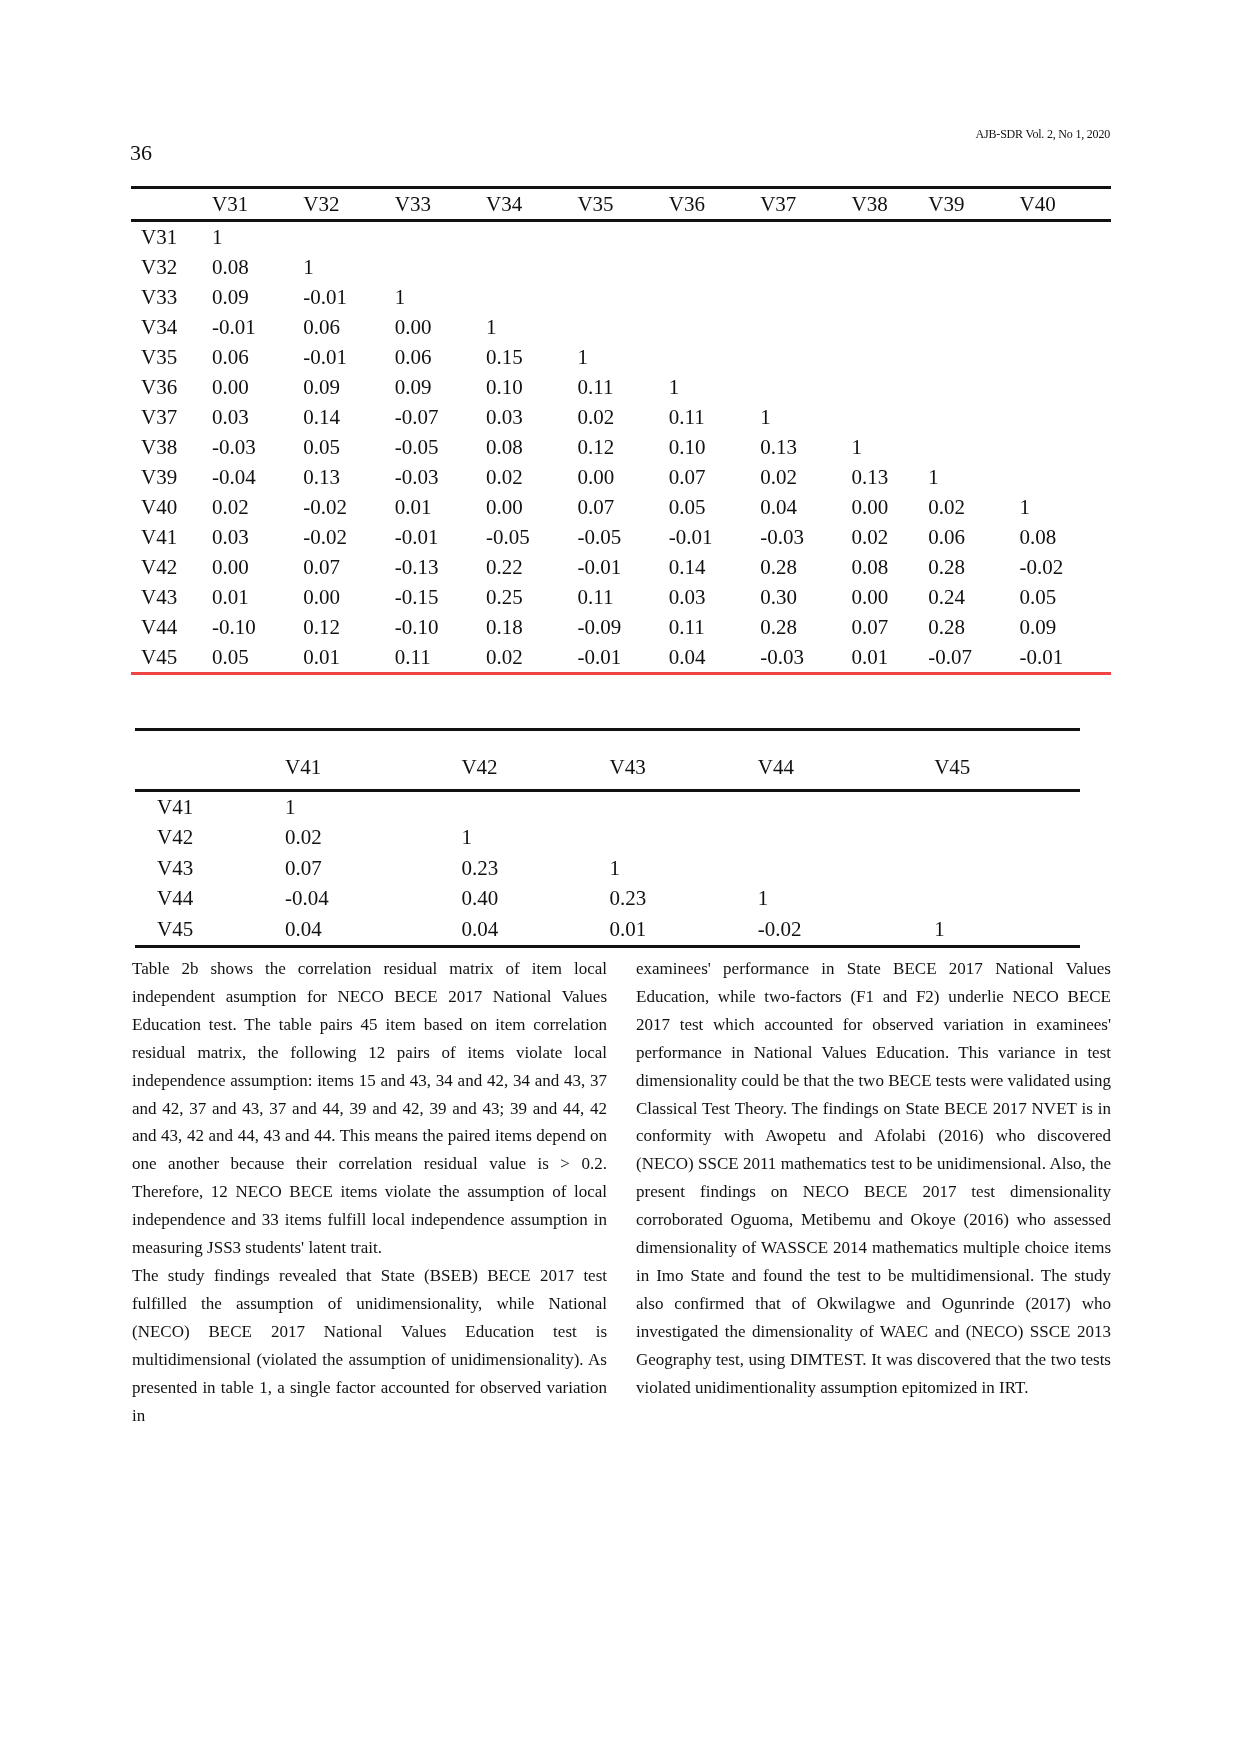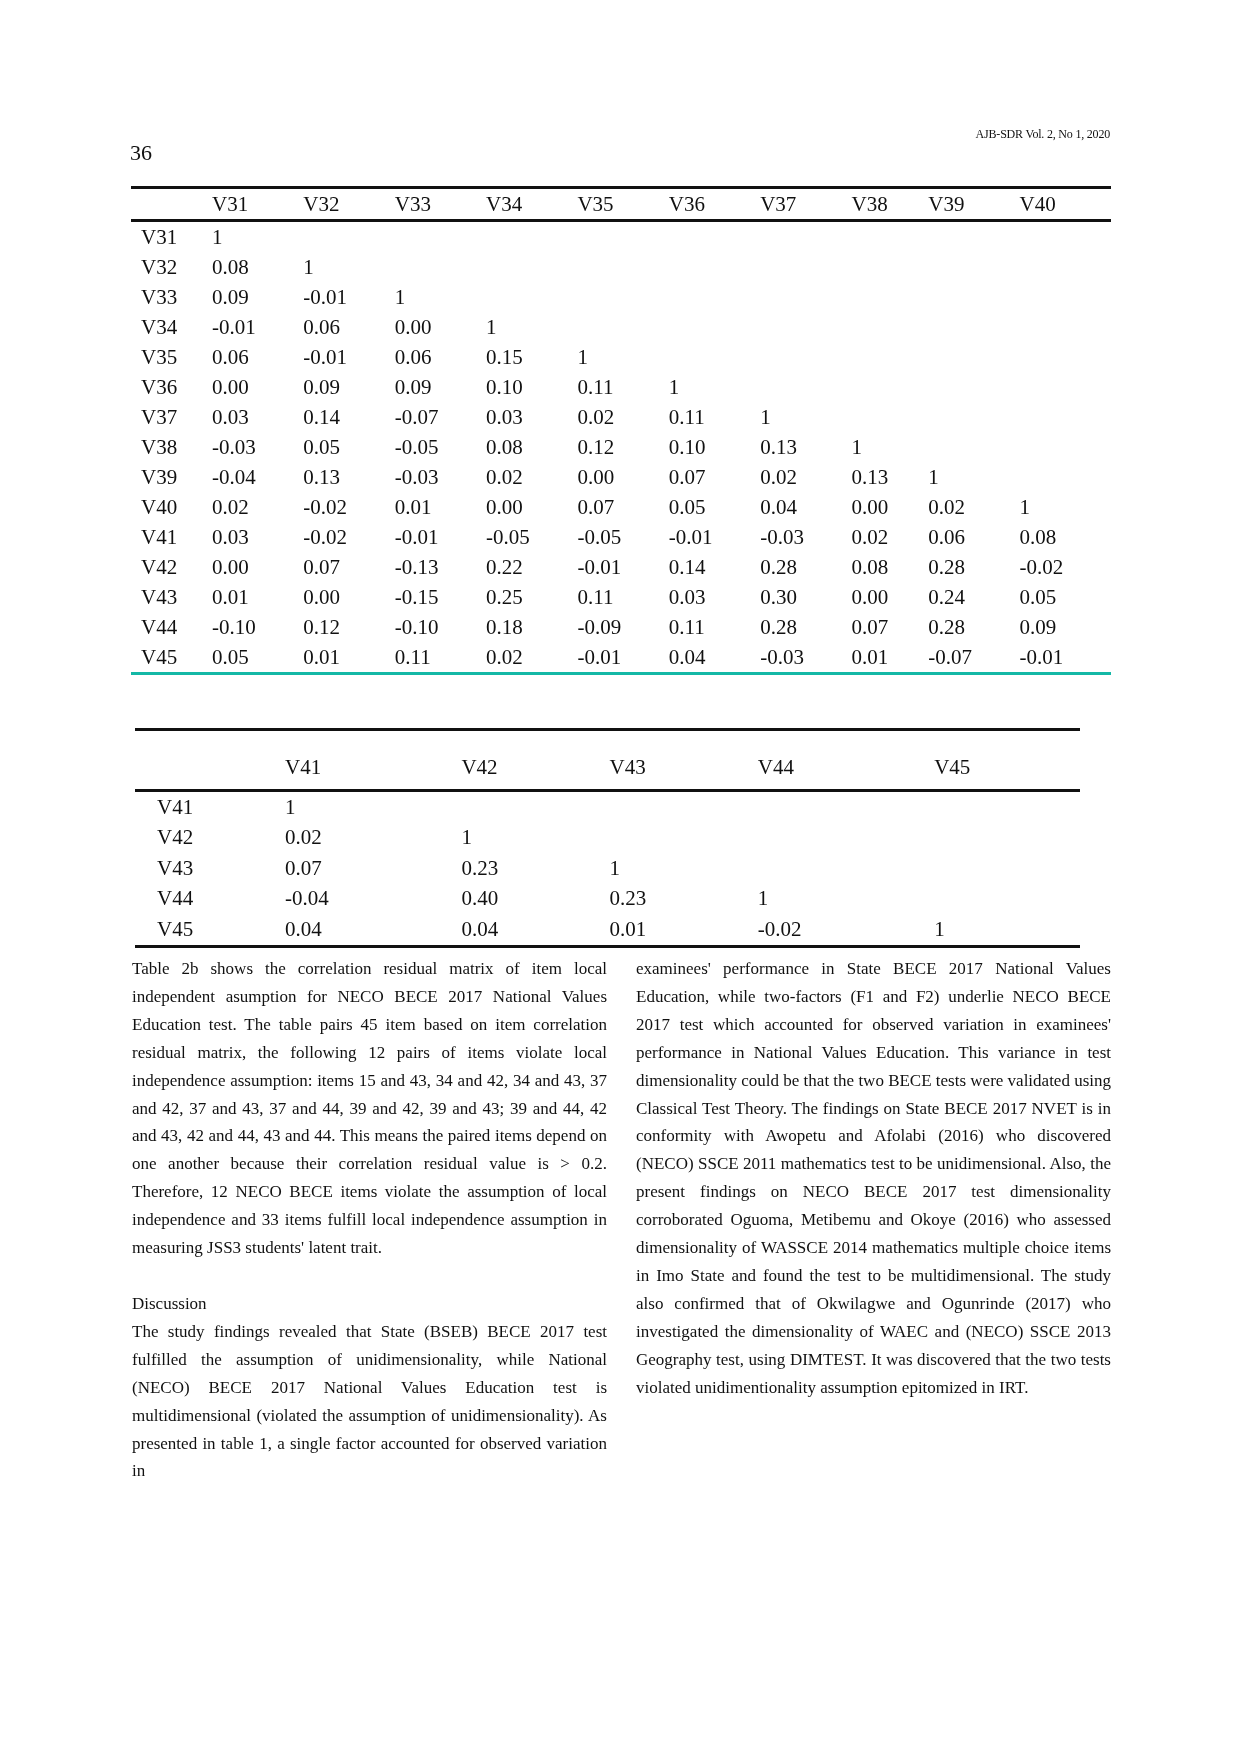--- a/index.html
+++ b/index.html
@@ -10,21 +10,21 @@
   .running-head {
     position: absolute; top: 125px; left: 130px; width: 980px; height: 30px;
   }
   .page-number { position: absolute; left: 0; top: 0; font-size: 22px; margin-top: 15px; }
   .journal-ref { position: absolute; right: 0; top: 2px; font-size: 12px; letter-spacing: -0.2px; }
 
   table.matrix { border-collapse: collapse; position: absolute; font-size: 21px; }
   table.matrix th, table.matrix td {
     text-align: left; font-weight: normal; padding: 0; white-space: nowrap; vertical-align: middle;
   }
-  #table-a { top: 186px; left: 131px; width: 980px; border-top: 3px solid #111; border-bottom: 3px solid #14b8a6; }
+  #table-a { top: 186px; left: 131px; width: 980px; border-top: 3px solid #111; border-bottom: 3px solid #ef4444; }
   #table-a thead th { height: 30px; border-bottom: 3px solid #111; }
   #table-a tbody td { height: 30px; }
   #table-a th:first-child, #table-a td:first-child { padding-left: 10px; width: 71px; }
 
   #table-b { top: 728px; left: 135px; width: 945px; border-top: 3px solid #111; border-bottom: 3px solid #111; }
   #table-b thead th { height: 44px; padding-top: 14px; border-bottom: 3px solid #111; }
   #table-b tbody td { height: 30.5px; }
   #table-b th:first-child, #table-b td:first-child { padding-left: 22px; width: 128px; }
 
   .col {
@@ -309,19 +309,18 @@
         <td>0.04</td>
         <td>0.01</td>
         <td>-0.02</td>
         <td>1</td>
       </tr>
     </tbody>
 </table>
 
 <div class="col" id="left-col">
   <p>Table 2b shows the correlation residual matrix of item local independent asumption for NECO BECE 2017 National Values Education test. The table pairs 45 item based on item correlation residual matrix, the following 12 pairs of items violate local independence assumption: items 15 and 43, 34 and 42, 34 and 43, 37 and 42, 37 and 43, 37 and 44, 39 and 42, 39 and 43; 39 and 44, 42 and 43, 42 and 44, 43 and 44. This means the paired items depend on one another because their correlation residual value is &gt; 0.2. Therefore, 12 NECO BECE items violate the assumption of local independence and 33 items fulfill local independence assumption in measuring JSS3 students' latent trait.</p>
-  <p class="section-heading">Discussion</p>
   <p>The study findings revealed that State (BSEB) BECE 2017 test fulfilled the assumption of unidimensionality, while National (NECO) BECE 2017 National Values Education test is multidimensional (violated the assumption of unidimensionality). As presented in table 1, a single factor accounted for observed variation in</p>
 </div>
 
 <div class="col" id="right-col">
   <p>examinees' performance in State BECE 2017 National Values Education, while two-factors (F1 and F2) underlie NECO BECE 2017 test which accounted for observed variation in examinees' performance in National Values Education. This variance in test dimensionality could be that the two BECE tests were validated using Classical Test Theory. The findings on State BECE 2017 NVET is in conformity with Awopetu and Afolabi (2016) who discovered (NECO) SSCE 2011 mathematics test to be unidimensional. Also, the present findings on NECO BECE 2017 test dimensionality corroborated Oguoma, Metibemu and Okoye (2016) who assessed dimensionality of WASSCE 2014 mathematics multiple choice items in Imo State and found the test to be multidimensional. The study also confirmed that of Okwilagwe and Ogunrinde (2017) who investigated the dimensionality of WAEC and (NECO) SSCE 2013 Geography test, using DIMTEST. It was discovered that the two tests violated unidimentionality assumption epitomized in IRT.</p>
 </div>
 
 </body></html>

